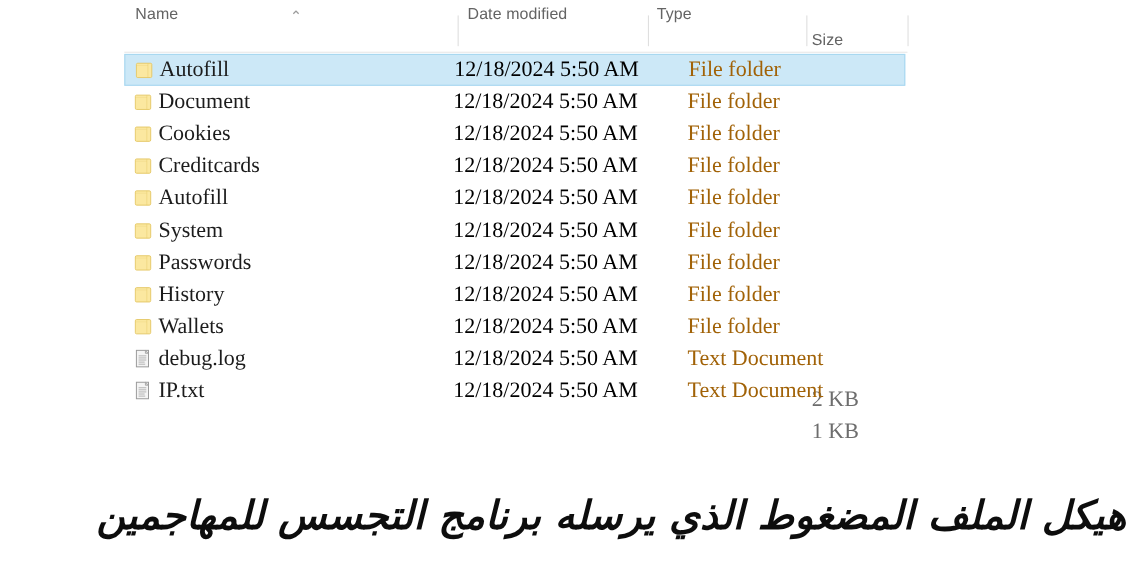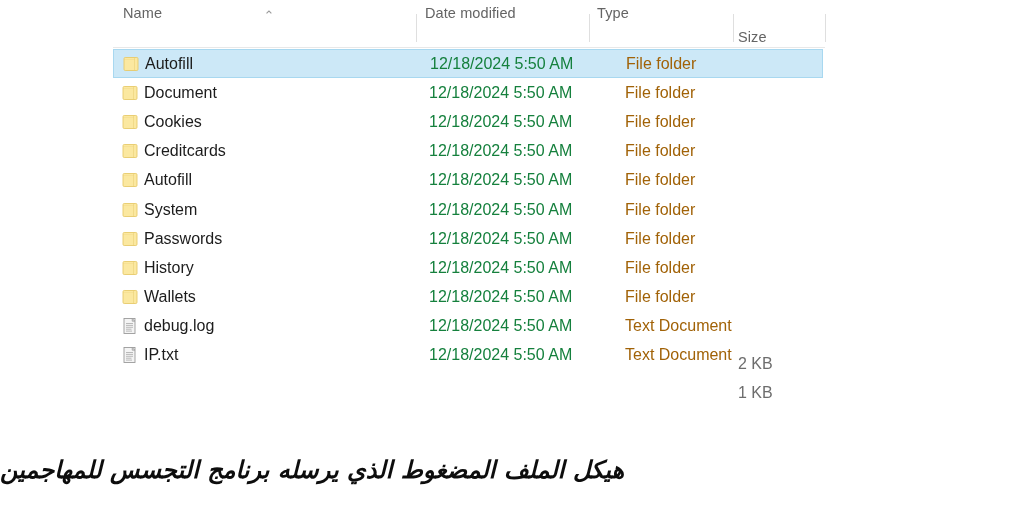--- a/index.html
+++ b/index.html
@@ -89,32 +89,33 @@
     height: 29.2px;
     width: 710px;
     box-sizing: border-box;
   }
   .row.selected {
     background: #cce8f7;
     border: 1px solid #a8d8f0;
   }
   .cell {
     position: absolute;
-    font-size: 16px;
+    font-size: 20px;
     white-space: nowrap;
     top: 50%;
     transform: translateY(-50%);
+    font-family: Liberation Serif, serif;
   }
   .cell.name {
     left: 31px;
     color: #1c1c1c;
   }
   .cell.date {
-    left: 316px;
-    color: #15803d;
+    left: 299px;
+    color: #000000;
   }
   .cell.type {
     left: 512px;
     color: #a16207;
   }
   .cell.size {
     left: 625px;
     width: 68px;
     color: #6d6d6d;
     margin-top: 38px;
@@ -130,24 +131,24 @@
     height: 18px;
   }
   .icon svg { display: block; }
 
   
   #caption {
     position: absolute;
     left: 0;
     top: 444px;
     width: 1024px;
-    text-align: left;
+    text-align: right;
     direction: rtl;
     font-family: "DejaVu Sans", "Liberation Sans", sans-serif;
-    font-size: 24px;
+    font-size: 36px;
     font-style: italic;
     font-weight: 700;
     color: #0d0d0d;
     letter-spacing: 0px;
     line-height: 52px;
     white-space: nowrap;
   }
 </style>
 </head>
 <body>

